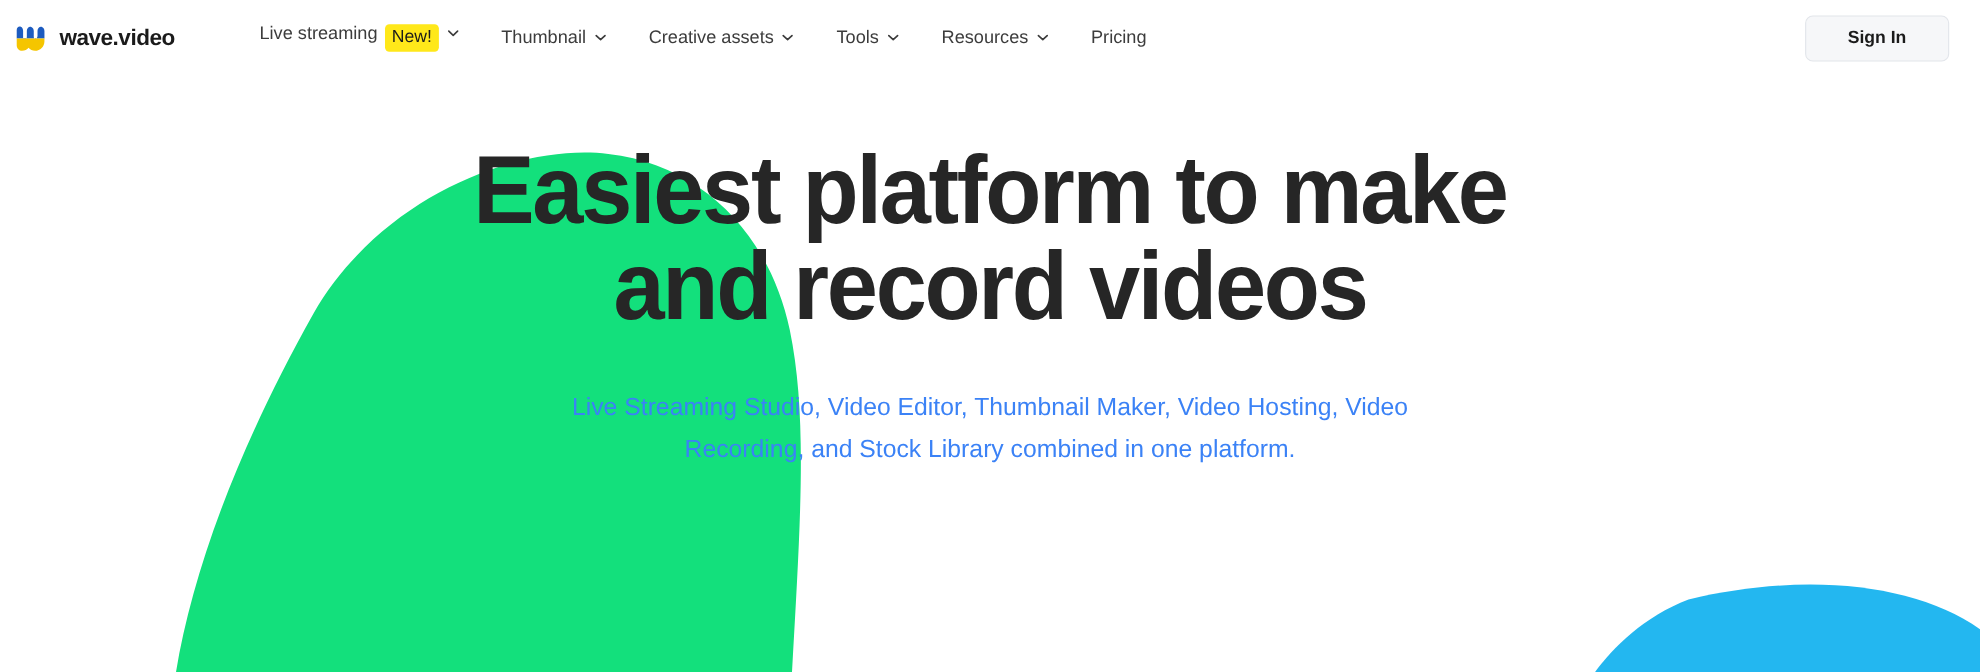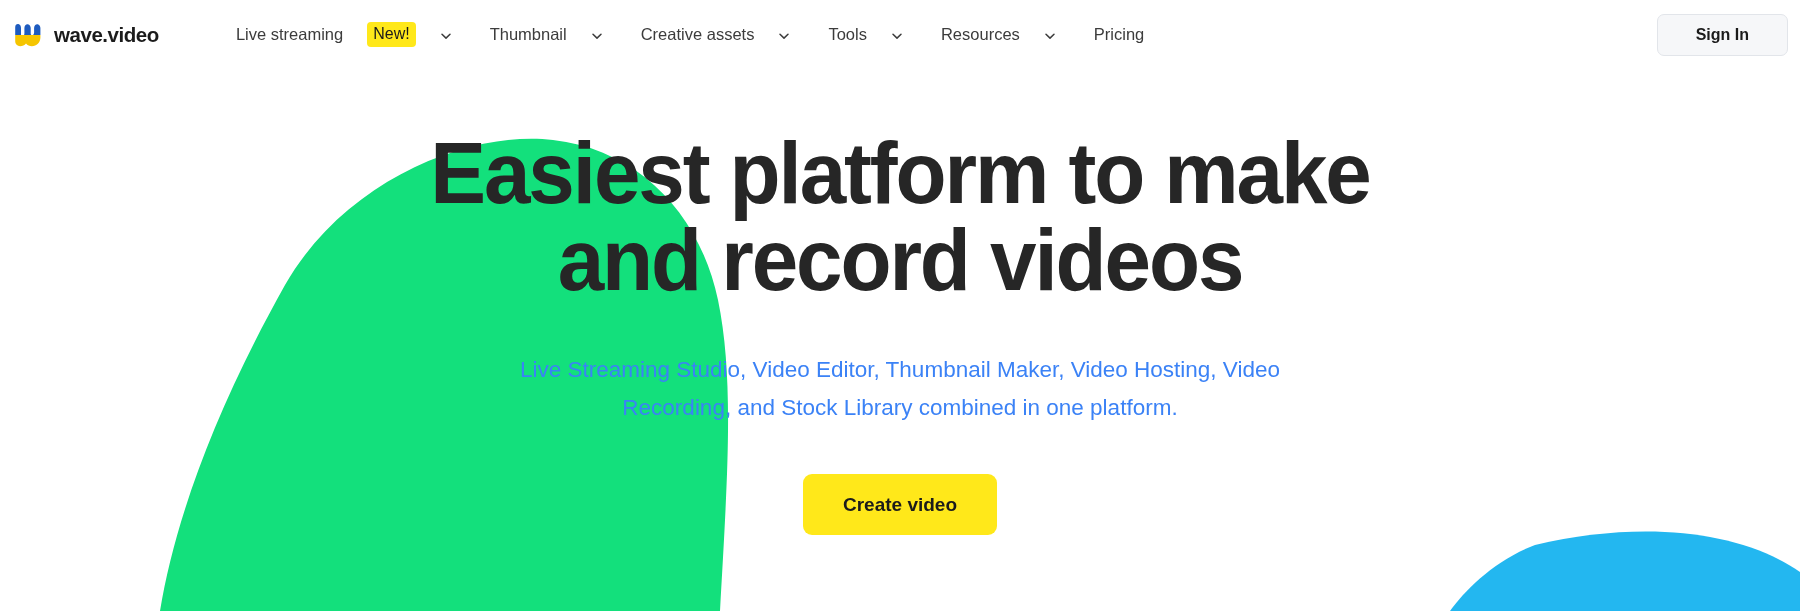--- a/index.html
+++ b/index.html
@@ -30,21 +30,21 @@
   }
   .blob-layer svg { display:block; width:1800px; height:611px; }
 
   
   .header {
     position:relative;
     z-index:5;
     height:69px;
     display:flex;
     align-items:center;
-    padding:0 12px 0 14px;
+    padding:0 28px 0 14px;
     background:transparent;
   }
 
   .brand {
     display:flex;
     align-items:center;
     gap:9px;
     text-decoration:none;
     margin-right:58px;
     flex:0 0 auto;
@@ -59,22 +59,21 @@
   }
 
   .nav {
     display:flex;
     align-items:center;
     flex:1 1 auto;
     gap:0;
   }
   .nav-item {
     display:flex;
-    align-items:center;
-    gap:24px;
+    gap:7px;
     padding:6px 19px;
     font-size:16.5px;
     color:#3c3c3c;
     white-space:nowrap;
     cursor:pointer;
     background:none;
     border:none;
     font-family:inherit;
   }
   .nav-label { line-height:1; }
@@ -272,19 +271,16 @@
 
   <section class="hero">
 
     <h1 class="hero-title">
       <span>Easiest platform to make</span><br>
       <span>and record videos</span>
     </h1>
 
     <p class="hero-sub">Live Streaming Studio, Video Editor, Thumbnail Maker, Video Hosting, Video Recording, and Stock Library combined in one platform.</p>
 
-    <div class="hero-cta-wrap">
-      <button class="btn-cta">Create video</button>
-    </div>
 
   </section>
 
 </div>
 
 </body></html>

